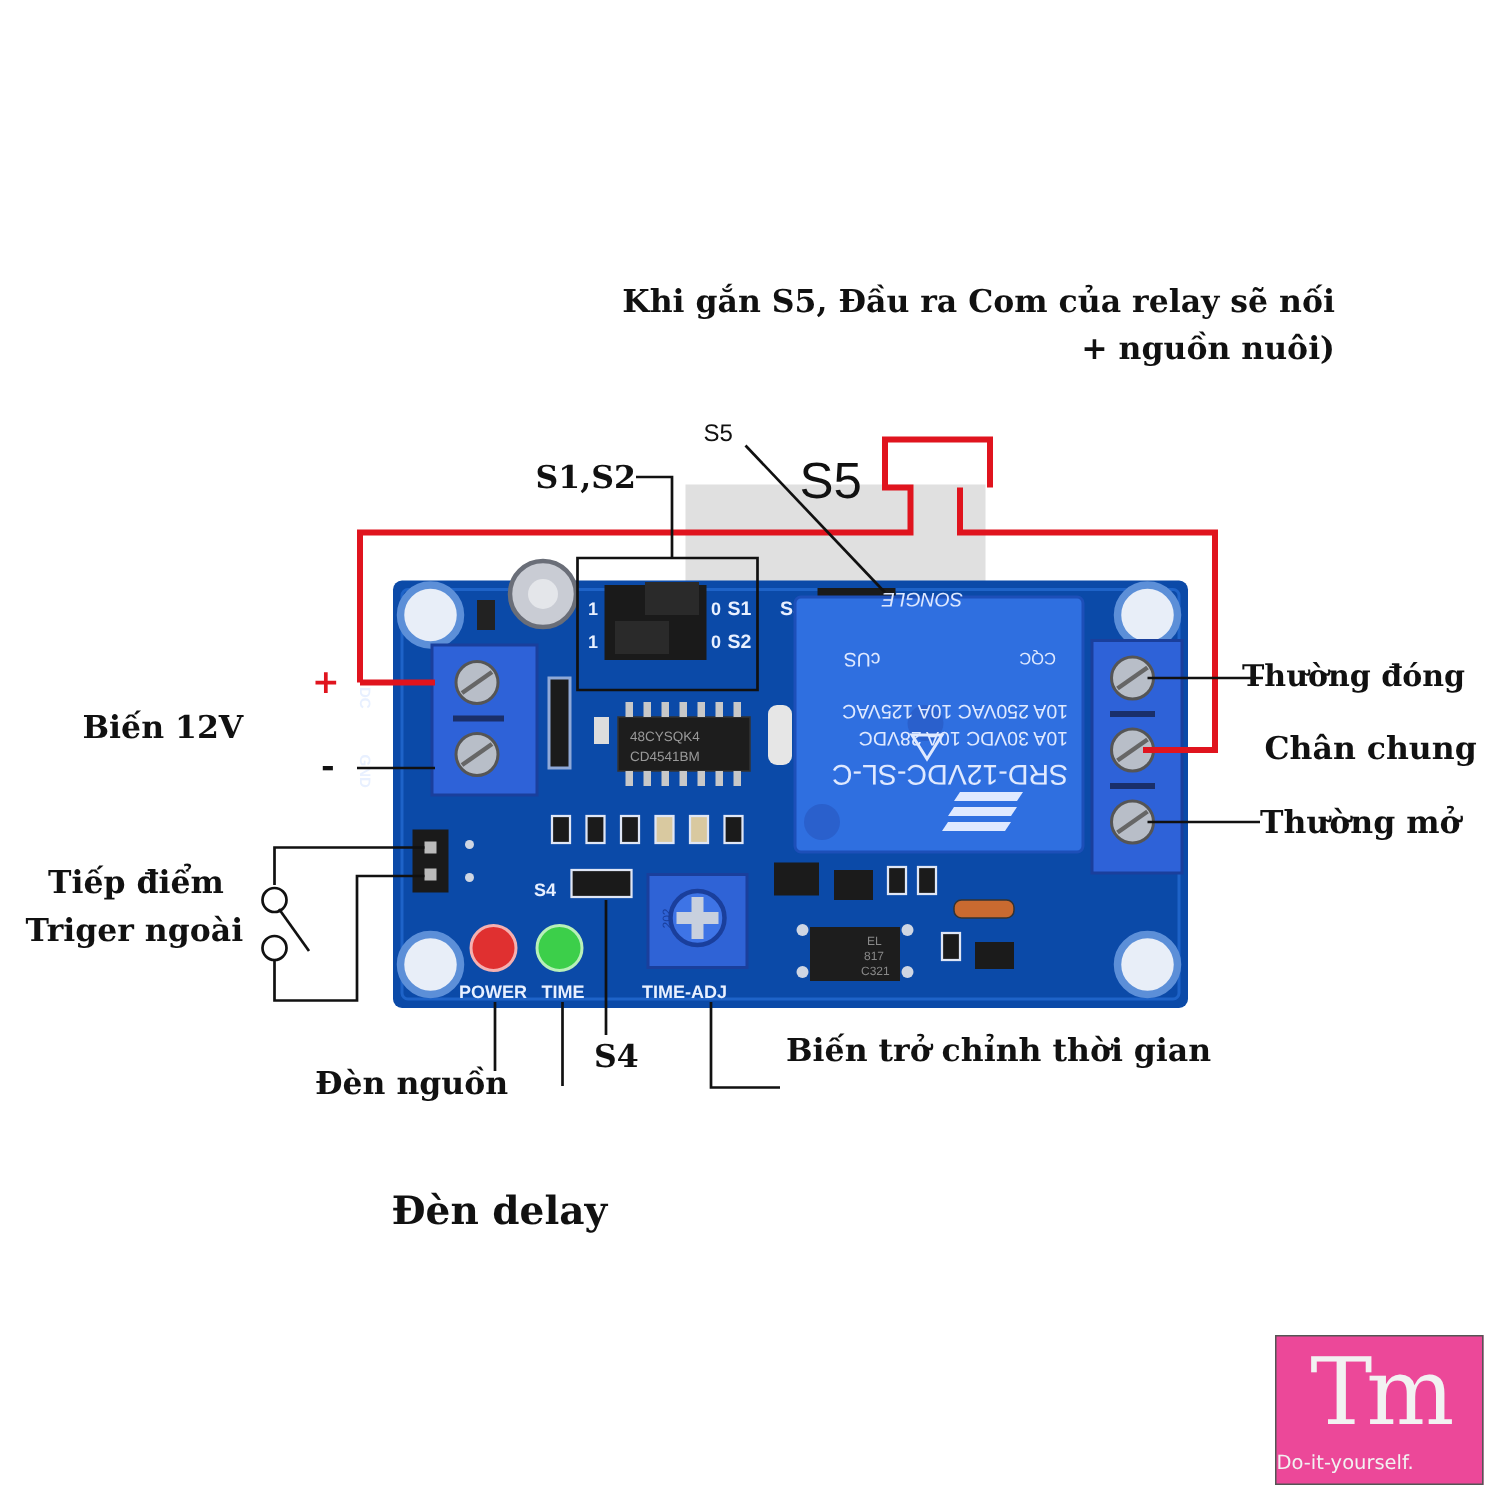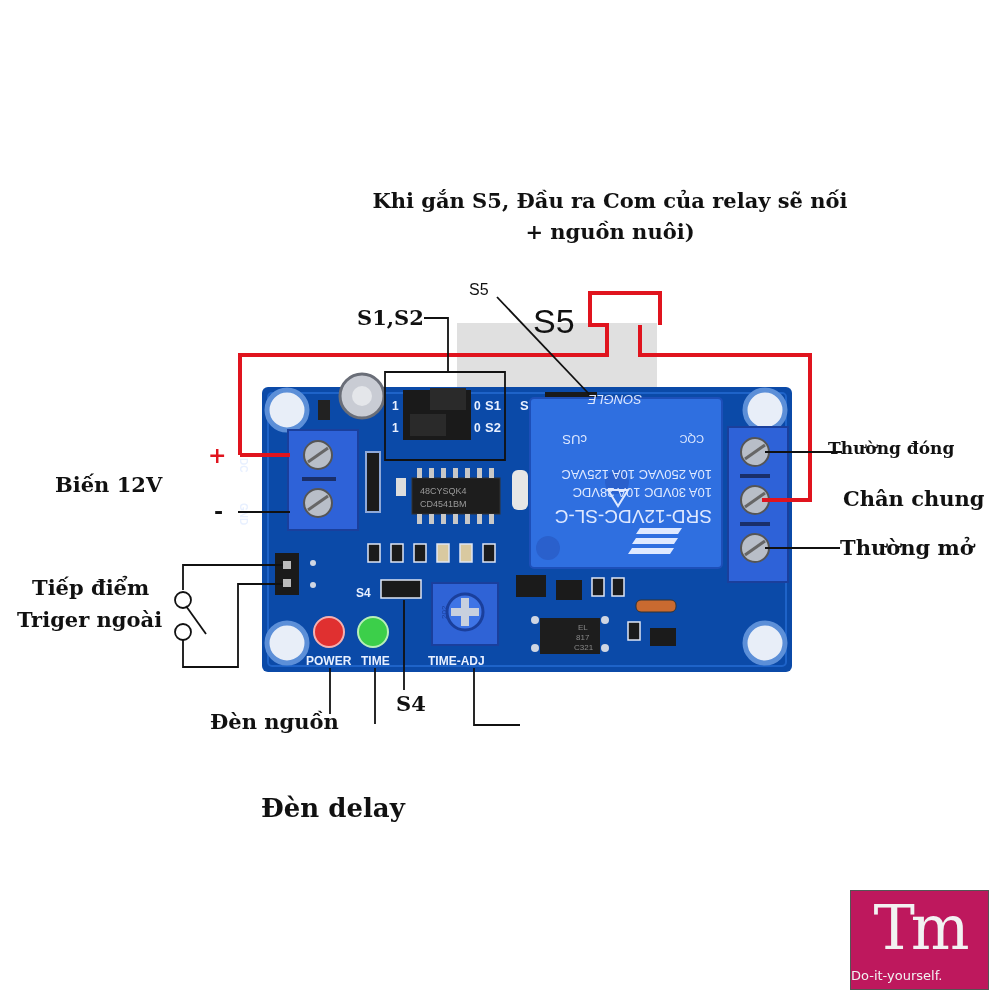--- a/index.html
+++ b/index.html
@@ -1,23 +1,23 @@
 <!DOCTYPE html>
 <html><head>
 <meta charset="utf-8">
 <style>
   html,body{margin:0;padding:0;background:#fff;}
   #stage{position:relative;width:1000px;height:1000px;background:#fff;overflow:hidden;font-family:"DejaVu Serif",serif;}
   .lbl{position:absolute;font-family:"DejaVu Serif",serif;font-weight:bold;color:#111;white-space:nowrap;line-height:1;}
   .sans{font-family:"Liberation Sans",sans-serif;font-weight:normal;}
-  .title{position:absolute;left:330px;top:185px;width:560px;text-align:center;font-family:"DejaVu Serif",serif;font-weight:bold;font-size:21px;line-height:31px;color:#111;}
+  .title{position:absolute;left:330px;top:185px;width:560px;text-align:right;font-family:"DejaVu Serif",serif;font-weight:bold;font-size:21px;line-height:31px;color:#111;}
   svg{position:absolute;left:0;top:0;}
   .pcbtxt{font-family:"Liberation Sans",sans-serif;font-weight:bold;fill:#e8f0ff;}
   .relaytxt{font-family:"Liberation Sans",sans-serif;fill:#dfe9ff;}
-  .logo{position:absolute;left:850px;top:890px;width:137px;height:98px;background:#be185d;border:1px solid #555;}
+  .logo{position:absolute;left:850px;top:890px;width:137px;height:98px;background:#ec4899;border:1px solid #555;}
   .logo-mark{position:absolute;left:0;top:2px;width:100%;text-align:center;font-family:"DejaVu Serif",serif;font-size:62px;color:#f2f2f2;letter-spacing:-4px;line-height:70px;}
   .logo-sub{position:absolute;left:0;bottom:6px;width:100%;text-align:left;font-family:"DejaVu Sans",sans-serif;font-size:13px;color:#f2f2f2;}
 </style>
 </head>
 <body>
 
 <div id="stage">
 
   <div class="title">
     <div>Khi gắn S5, Đầu ra Com của relay sẽ nối</div>
@@ -205,24 +205,25 @@
   </svg>
 
   <div class="lbl sans" style="left:469px;top:282px;font-size:16px;">S5</div>
   <div class="lbl sans" style="left:533px;top:304px;font-size:34px;">S5</div>
   <div class="lbl" style="left:357px;top:307px;font-size:21px;">S1,S2</div>
   <div class="lbl" style="left:55px;top:474px;font-size:21px;">Biến 12V</div>
   <div class="lbl" style="left:208px;top:444px;font-size:22px;color:#e0141e;">+</div>
   <div class="lbl" style="left:214px;top:500px;font-size:22px;">-</div>
   <div class="lbl" style="left:32px;top:577px;font-size:21px;">Tiếp điểm</div>
   <div class="lbl" style="left:17px;top:609px;font-size:21px;">Triger ngoài</div>
-  <div class="lbl" style="left:828px;top:440px;font-size:17px;">Thường đóng</div>
+  <div class="lbl" style="left:828px;top:440px;font-size:20px;">Thường đóng</div>
   <div class="lbl" style="left:843px;top:488px;font-size:21px;">Chân chung</div>
   <div class="lbl" style="left:840px;top:537px;font-size:21px;">Thường mở</div>
   <div class="lbl" style="left:210px;top:711px;font-size:21px;">Đèn nguồn</div>
   <div class="lbl" style="left:261px;top:771px;font-size:26px;margin-top:24px;">Đèn delay</div>
   <div class="lbl" style="left:396px;top:693px;font-size:21px;">S4</div>
+  <div class="lbl" style="left:524px;top:689px;font-size:21px;">Biến trở chỉnh thời gian</div>
 
   <div class="logo">
     <div class="logo-mark">Tm</div>
     <div class="logo-sub">Do-it-yourself.</div>
   </div>
 </div>
 
 </body></html>

